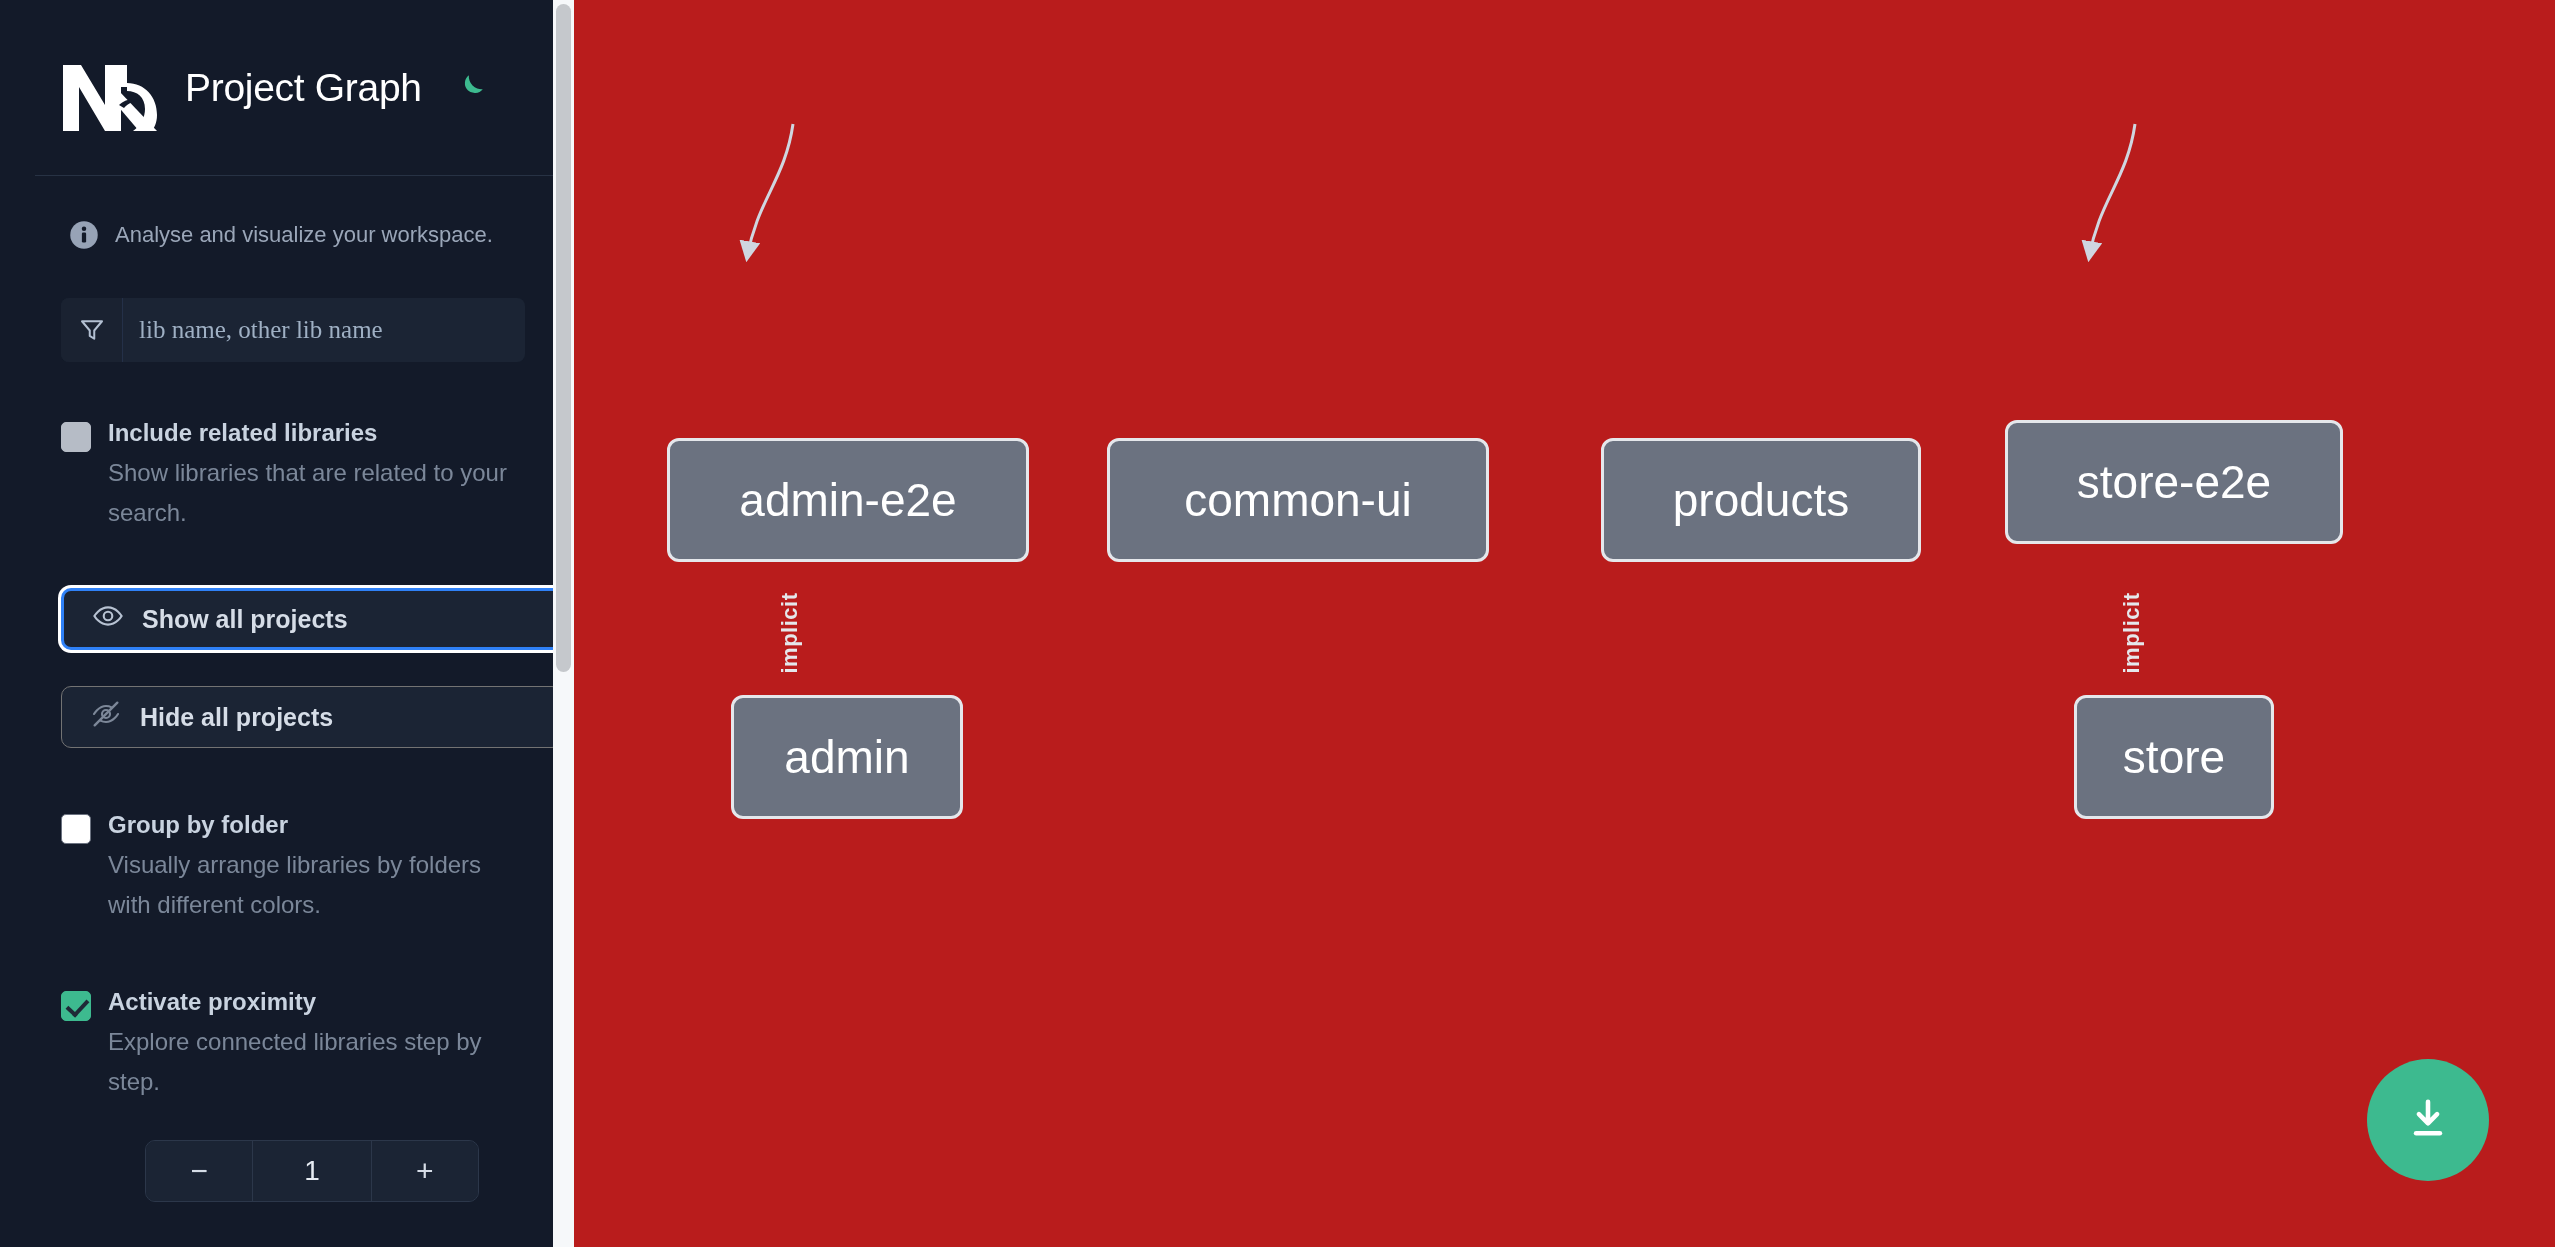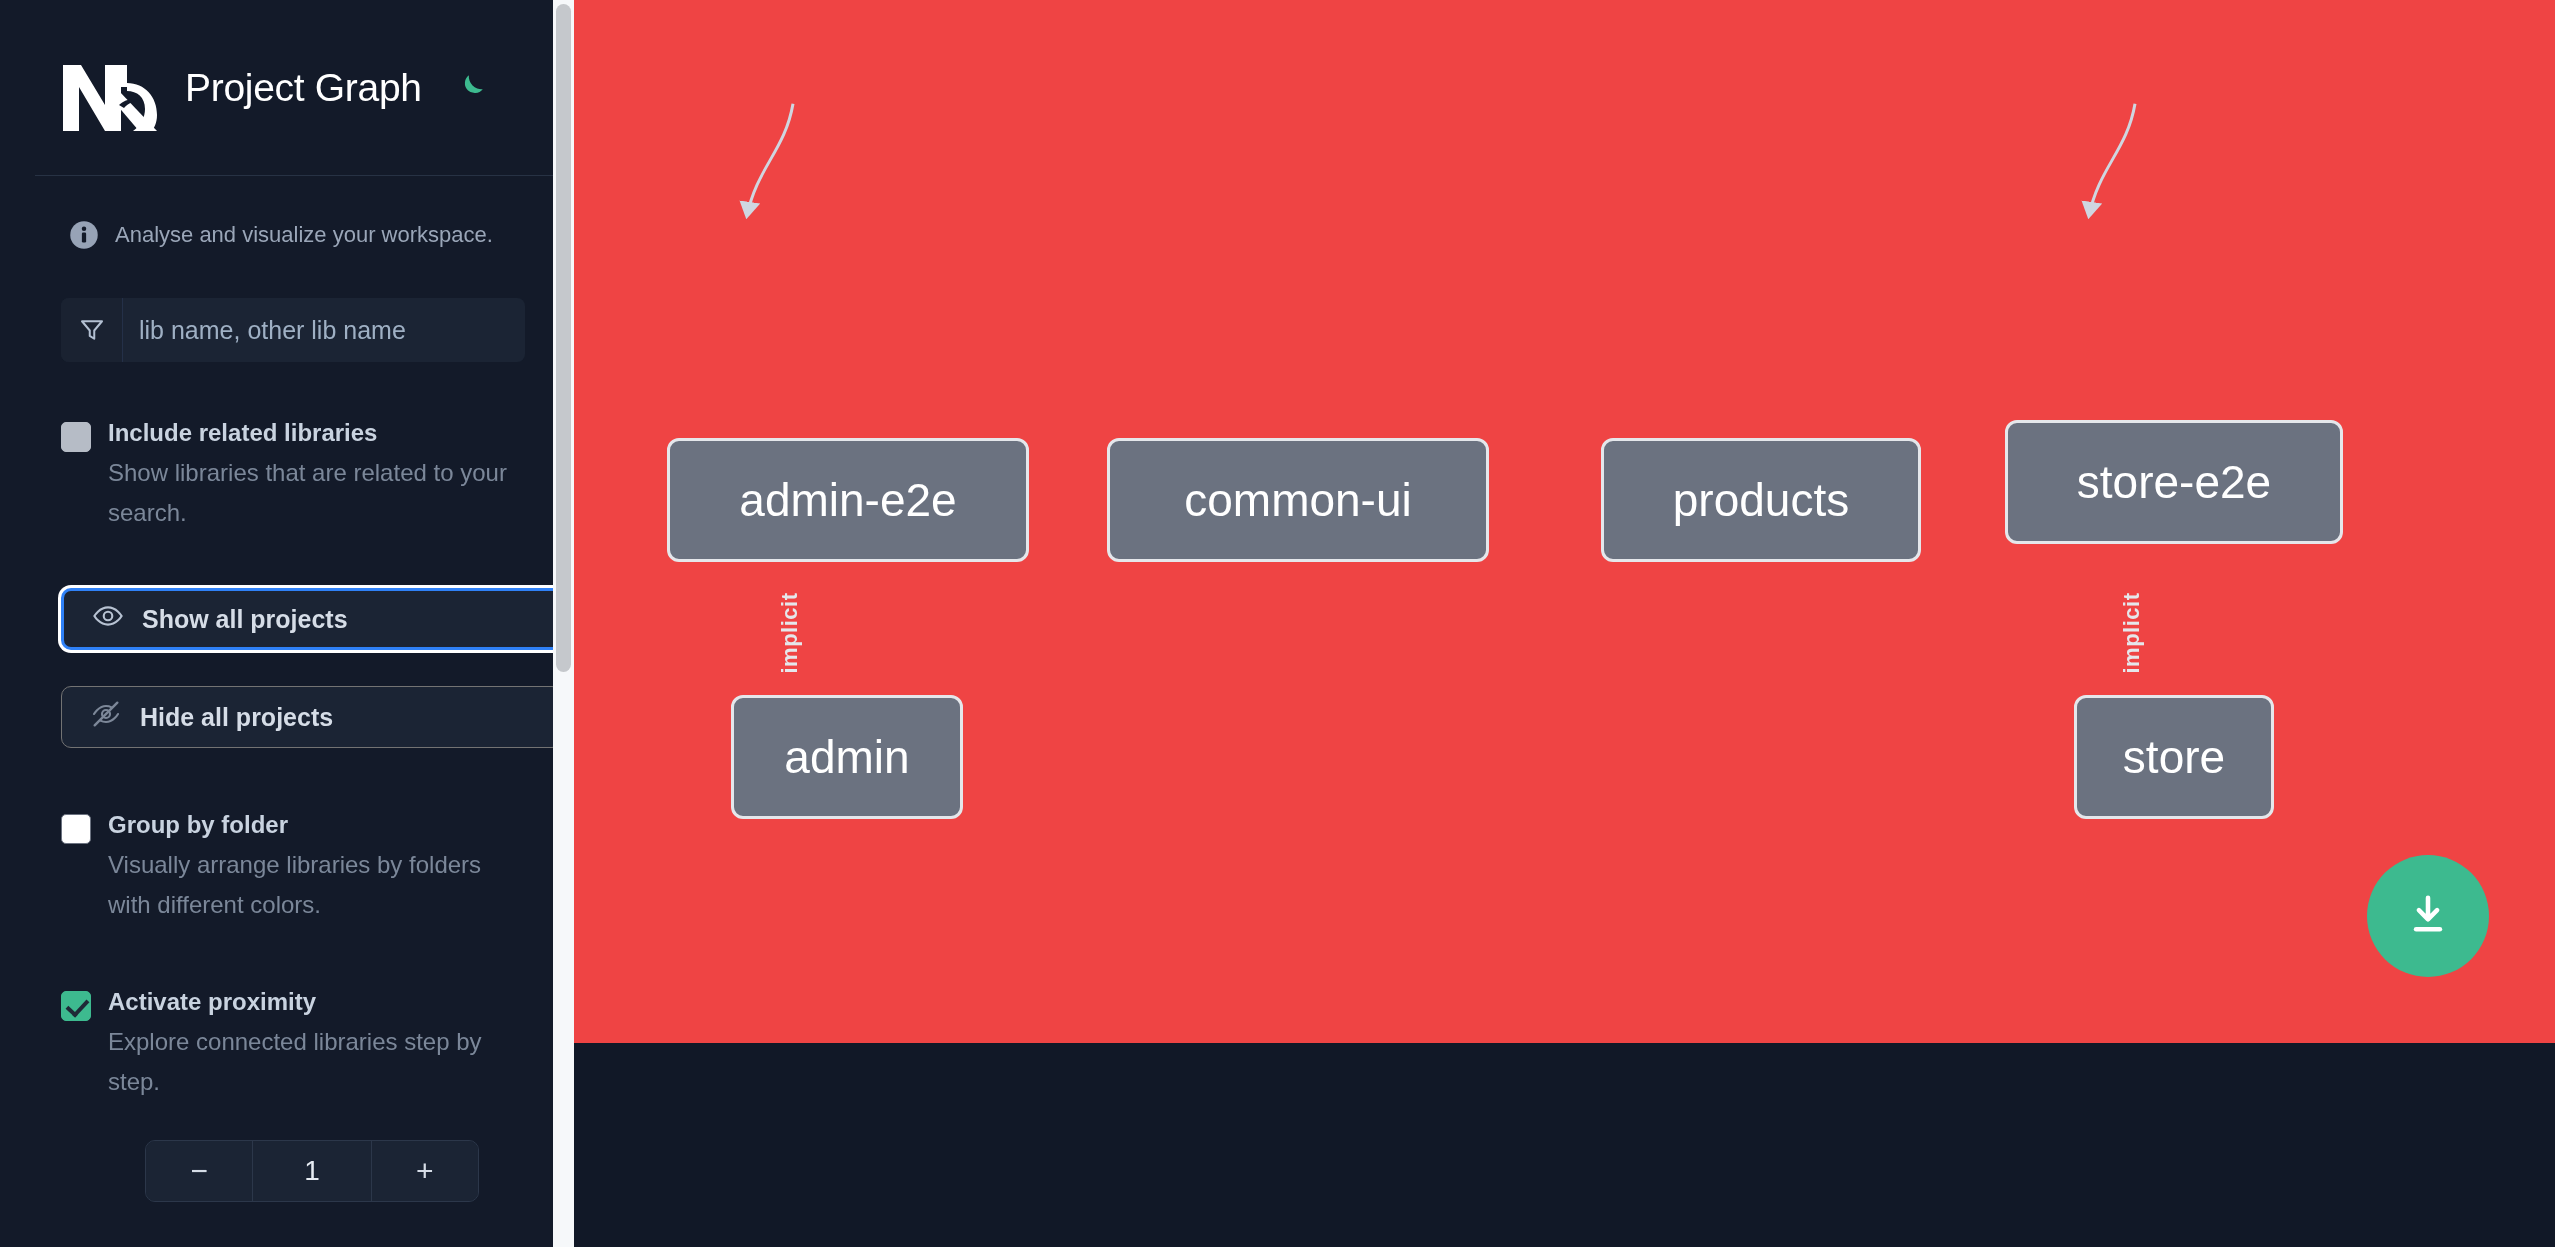--- a/index.html
+++ b/index.html
@@ -103,21 +103,21 @@
     border-right: 1px solid #243048;
     background: #1a2231;
   }
   .search-input {
     flex: 1;
     border: none;
     outline: none;
     background: transparent;
     color: #c6d0de;
     font-size: 25px;
-    font-family: Liberation Sans, sans-serif;
+    font-family: Liberation Serif, serif;
     padding: 0 16px;
   }
   .search-input::placeholder { color: #9fb0c4; }
 
   .opt-block { display: flex; gap: 17px; padding: 0 30px 0 26px; }
   .opt-block.first { margin-top: 56px; }
   .opt-block.second { margin-top: 62px; }
   .opt-block.third { margin-top: 62px; }
 
   .cb {
@@ -227,22 +227,22 @@
     width: 15px;
     height: 668px;
     background: #c5c8cc;
     border-radius: 8px;
   }
 
   
   #graph {
     position: relative;
     flex: 1;
-    height: 1043px;
-    background: #ef4444;
+    height: 1247px;
+    background: #b91c1c;
     overflow: hidden;
   }
   #graph-svg {
     position: absolute;
     inset: 0;
     width: 100%;
     height: 100%;
   }
 
   .node {

